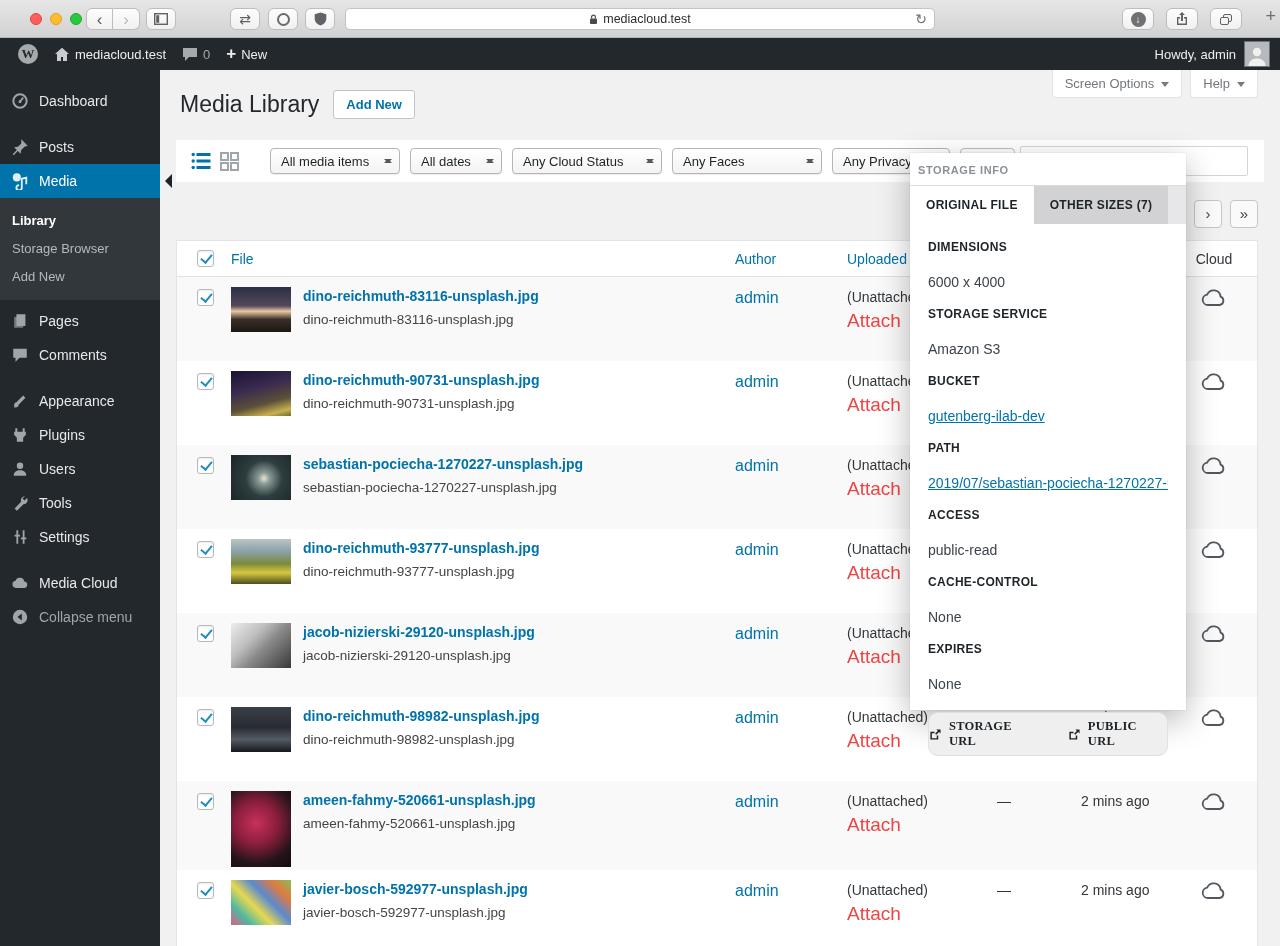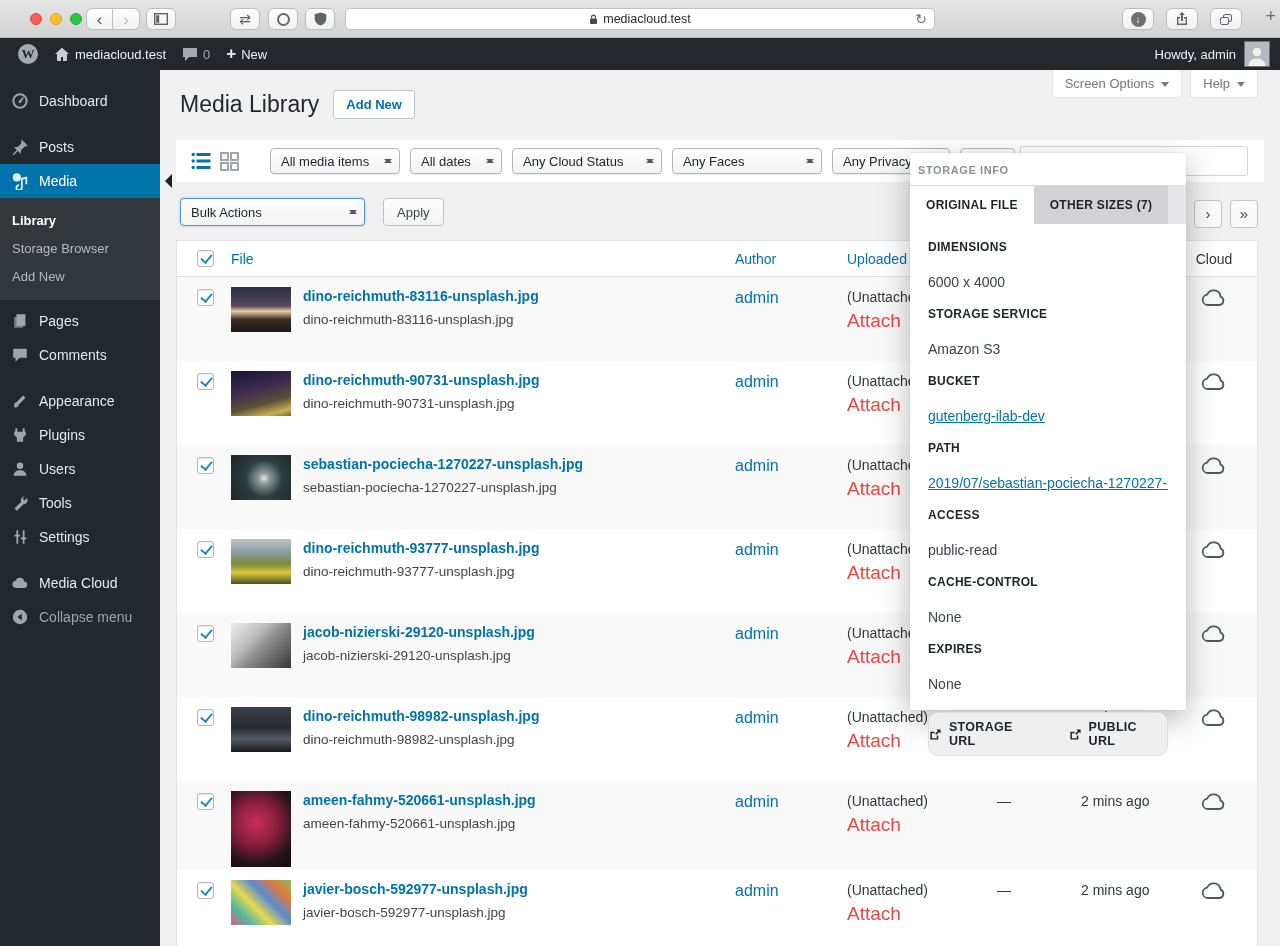--- a/index.html
+++ b/index.html
@@ -130,21 +130,21 @@
   .p-tabs { display:flex; height:38px; background:#e7e7e9; font-size:12px; font-weight:bold; letter-spacing:.3px; color:#1d2327; }
   .p-tab { display:flex; align-items:center; padding:0 16px; }
   .p-tab.on { background:#fff; }
   .p-tab.off { background:#d2d2d4; }
   .p-body { padding:16px 18px 0; }
   .field { margin-bottom:17px; }
   .flabel { font-size:12px; font-weight:bold; color:#1d2327; letter-spacing:.3px; }
   .fvalue { font-size:14px; color:#3c434a; margin-top:20px; white-space:nowrap; overflow:hidden; }
   .fvalue a { color:#0073aa; text-decoration:underline; }
   .urlbox { margin-top:20px; background:#efefef; border:1px solid #e0e0e0; border-radius:10px; height:44px; display:flex; align-items:center; justify-content:center; gap:26px; }
-  .urlbtn { display:flex; align-items:center; gap:7px; font-size:12.5px; font-weight:bold; letter-spacing:.3px; color:#1d2327; text-decoration:none; }
+  .urlbtn { display:flex; align-items:center; gap:7px; font-size:12.5px; font-weight:bold; letter-spacing:.3px; color:#1d2327; text-decoration:none;font-family:Liberation Serif, serif; }
 </style>
 </head>
 <body>
 
 <div class="browser">
   <div class="lights">
     <span class="light l-red"></span>
     <span class="light l-yellow"></span>
     <span class="light l-green"></span>
   </div>
@@ -410,27 +410,20 @@
           <span class="arr"></span>
         </div>
       <div class="sel w118">
           <span>Any Privacy</span>
           <span class="arr"></span>
         </div>
       <button class="filter-btn">Filter</button>
       <input class="searchbox" type="text" placeholder="Search media items..." style="">
     </div>
 
-    <div class="bulkrow">
-      <div class="sel sel-bulk">
-          <span>Bulk Actions</span>
-          <span class="arr"></span>
-        </div>
-      <button class="apply-btn">Apply</button>
-    </div>
 
     <div class="pager">
       <span class="pnum">3</span>
       <span class="pbtn">›</span>
       <span class="pbtn">»</span>
     </div>
 
     <div class="mtable">
       <div class="thead">
         <div class="cell c-cb" style="display:flex;align-items:center;padding-left:20px;">

